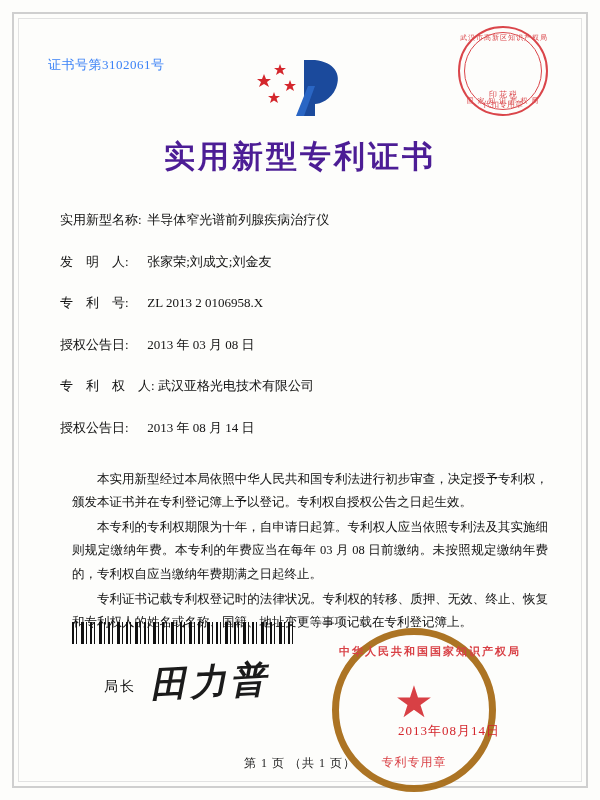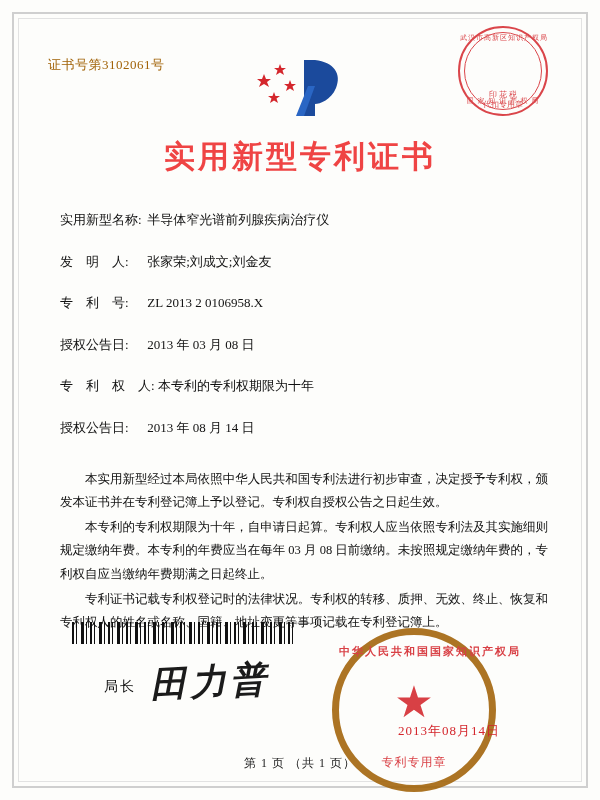--- a/index.html
+++ b/index.html
@@ -32,21 +32,21 @@
     left: 18px; top: 18px; right: 18px; bottom: 18px;
     border: 1px solid #e2e2e2;
   }
 
   .cert-number {
     position: absolute;
     left: 48px;
     top: 56px;
     font-size: 13px;
     letter-spacing: 0.5px;
-    color: #a16207;
+    color: #3b82f6;
     font-family: "Liberation Serif", serif;
   }
 
   
   .logo {
     position: absolute;
     left: 252px;
     top: 52px;
     width: 96px;
     height: 72px;
@@ -103,21 +103,21 @@
 
   .title {
     position: absolute;
     top: 136px;
     left: 0;
     width: 100%;
     text-align: center;
     font-size: 31px;
     font-weight: bold;
     letter-spacing: 3px;
-    color: #ef4444;
+    color: #4c1d95;
     font-family: "Liberation Serif", serif;
   }
 
   .fields {
     position: absolute;
     left: 60px;
     top: 212px;
     width: 480px;
   }
   .field-row {
@@ -139,21 +139,21 @@
     position: absolute;
     left: 56px;
     top: 468px;
     width: 492px;
     font-size: 12.5px;
     line-height: 1.85;
     color: #111;
     text-align: justify;
   }
   .body-text p {
-    margin: 0 0 2px 4px;
+    margin: 0 0 2px 16px;
     text-indent: 2em;
   }
 
   
   .barcode {
     position: absolute;
     left: 72px;
     top: 622px;
     width: 222px;
     height: 22px;
@@ -296,21 +296,21 @@
     <div class="field-row">
       <span class="field-label">专　利　号:</span>
       <span class="field-value">ZL 2013 2 0106958.X</span>
     </div>
     <div class="field-row">
       <span class="field-label">授权公告日:</span>
       <span class="field-value">2013 年 03 月 08 日</span>
     </div>
     <div class="field-row">
       <span class="field-label">专　利　权　人:</span>
-      <span class="field-value">本专利的专利权期限为十年</span>
+      <span class="field-value">武汉亚格光电技术有限公司</span>
     </div>
     <div class="field-row">
       <span class="field-label">授权公告日:</span>
       <span class="field-value">2013 年 08 月 14 日</span>
     </div>
   </div>
 
   <div class="body-text">
     <p>本实用新型经过本局依照中华人民共和国专利法进行初步审查，决定授予专利权，颁发本证书并在专利登记簿上予以登记。专利权自授权公告之日起生效。</p>
     <p>本专利的专利权期限为十年，自申请日起算。专利权人应当依照专利法及其实施细则规定缴纳年费。本专利的年费应当在每年 03 月 08 日前缴纳。未按照规定缴纳年费的，专利权自应当缴纳年费期满之日起终止。</p>

